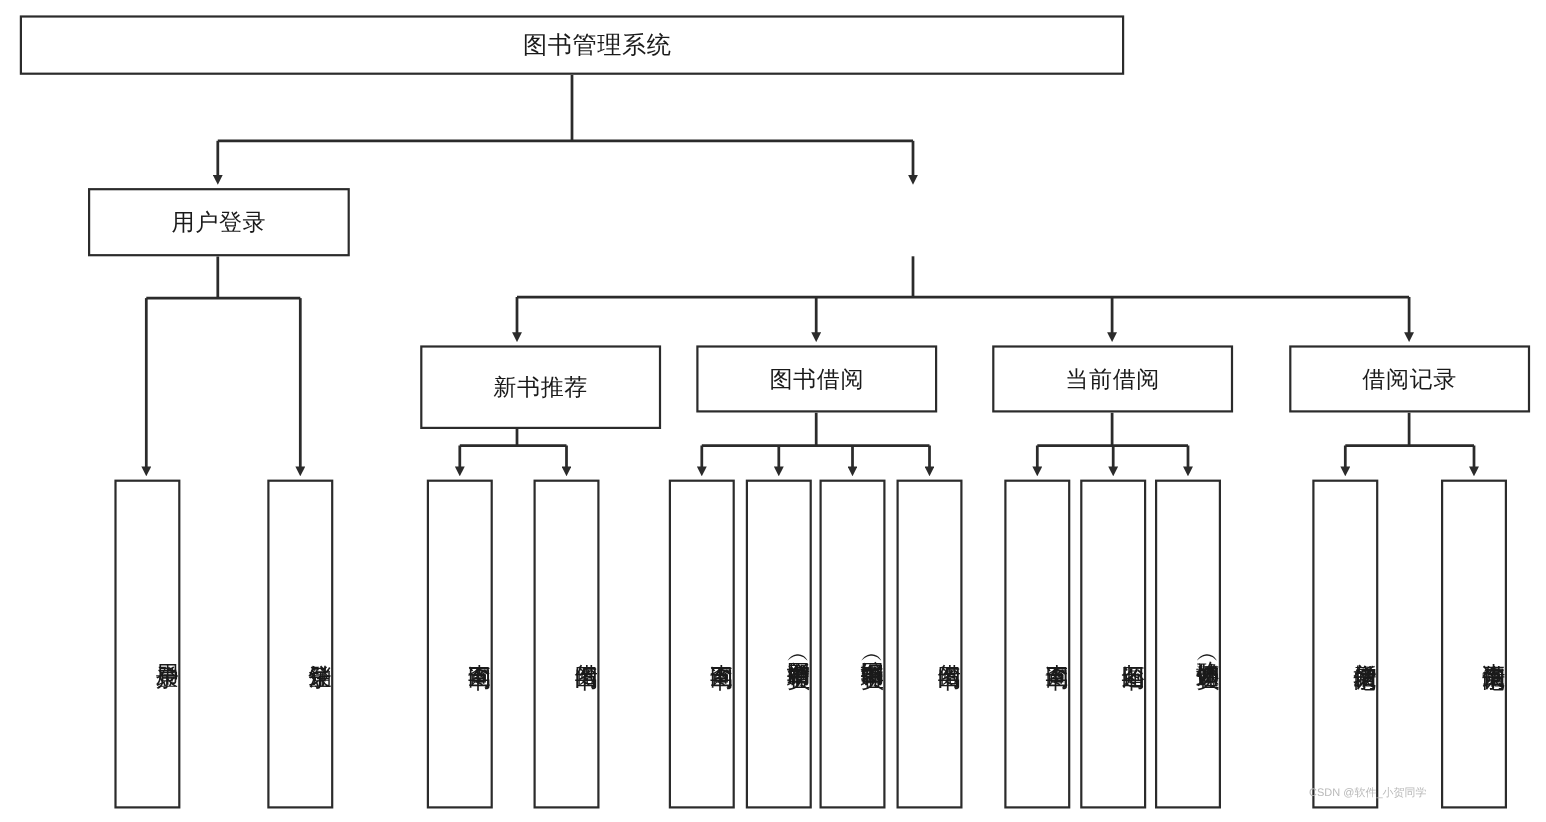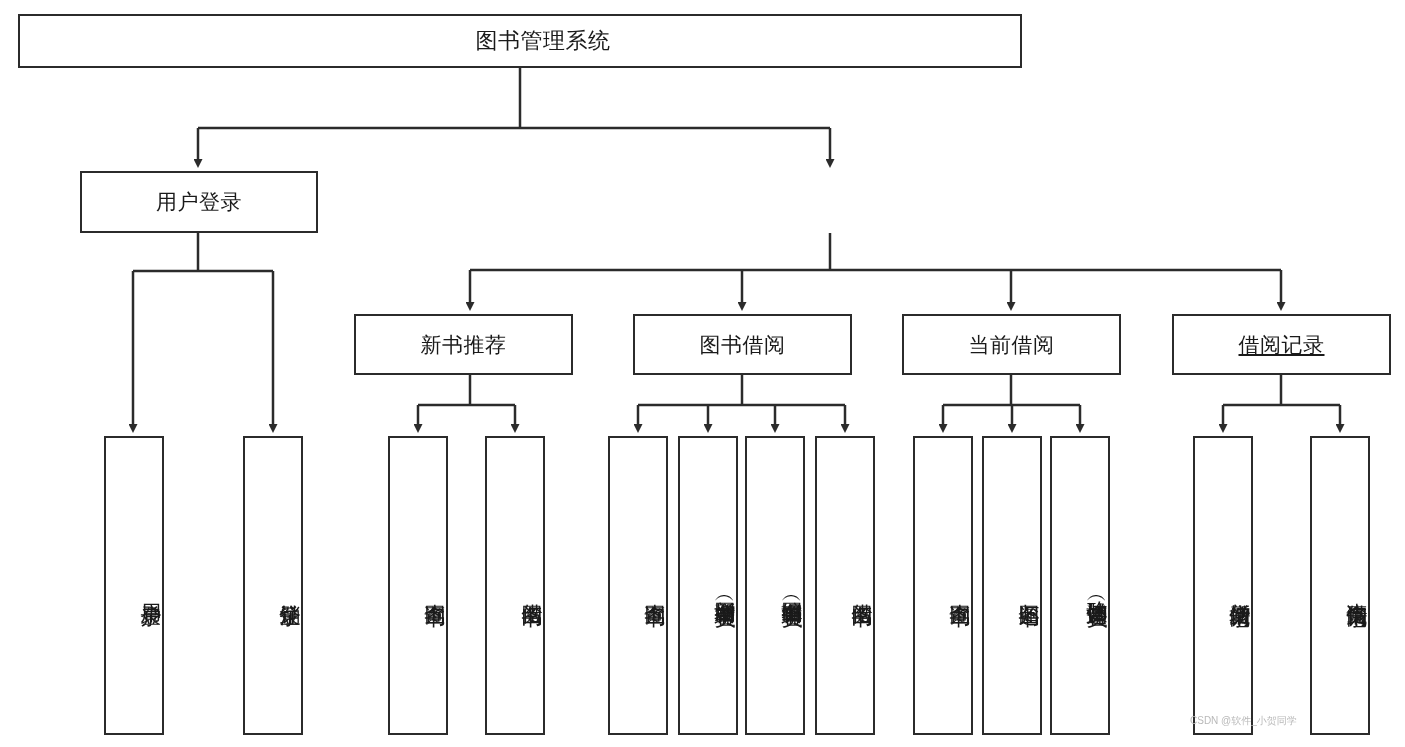--- a/index.html
+++ b/index.html
@@ -128,30 +128,30 @@
   </svg>
 
   <div class="node horizontal root" style="left: 18px; top: 14px; width: 1004px; height: 54px;">
     <span class="label">图书管理系统</span>
   </div>
 
   <div class="node horizontal" style="left: 80px; top: 171px; width: 238px; height: 62px;">
     <span class="label">用户登录</span>
   </div>
 
-  <div class="node horizontal" style="left: 354px; top: 314px; width: 219px; height: 61px; align-items: center;">
+  <div class="node horizontal" style="left: 382px; top: 314px; width: 219px; height: 76px; align-items: center;">
     <span class="label">新书推荐</span>
   </div>
   <div class="node horizontal" style="left: 633px; top: 314px; width: 219px; height: 61px;">
     <span class="label">图书借阅</span>
   </div>
   <div class="node horizontal" style="left: 902px; top: 314px; width: 219px; height: 61px;">
     <span class="label">当前借阅</span>
   </div>
-  <div class="node horizontal" style="left: 1172px; top: 314px; width: 219px; height: 61px; text-decoration: underline;">
+  <div class="node horizontal" style="left: 1172px; top: 314px; width: 219px; height: 61px;">
     <span class="label">借阅记录</span>
   </div>
 
   <div class="node vertical" style="left: 104px; top: 436px; width: 60px; height: 299px;">
     <span class="label">用户登录</span>
   </div>
   <div class="node vertical" style="left: 243px; top: 436px; width: 60px; height: 299px;">
     <span class="label">注销登录</span>
   </div>
   <div class="node vertical" style="left: 388px; top: 436px; width: 60px; height: 299px;">

